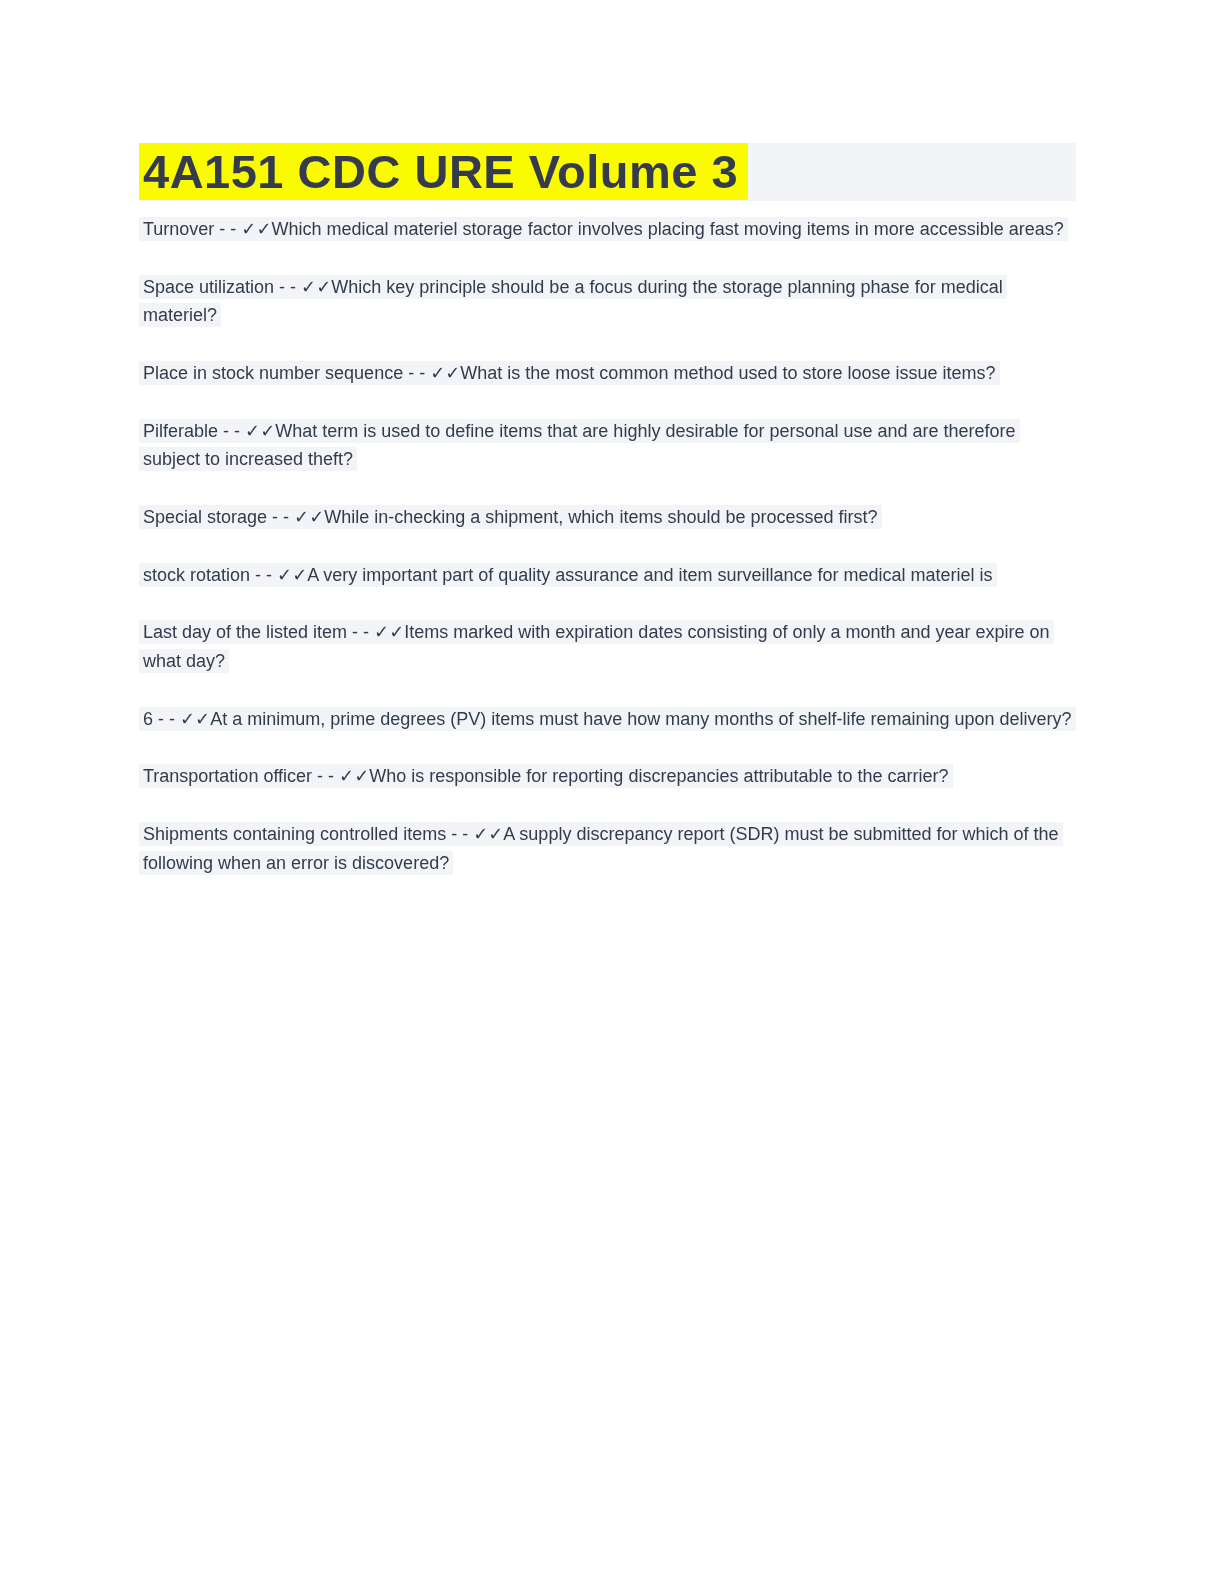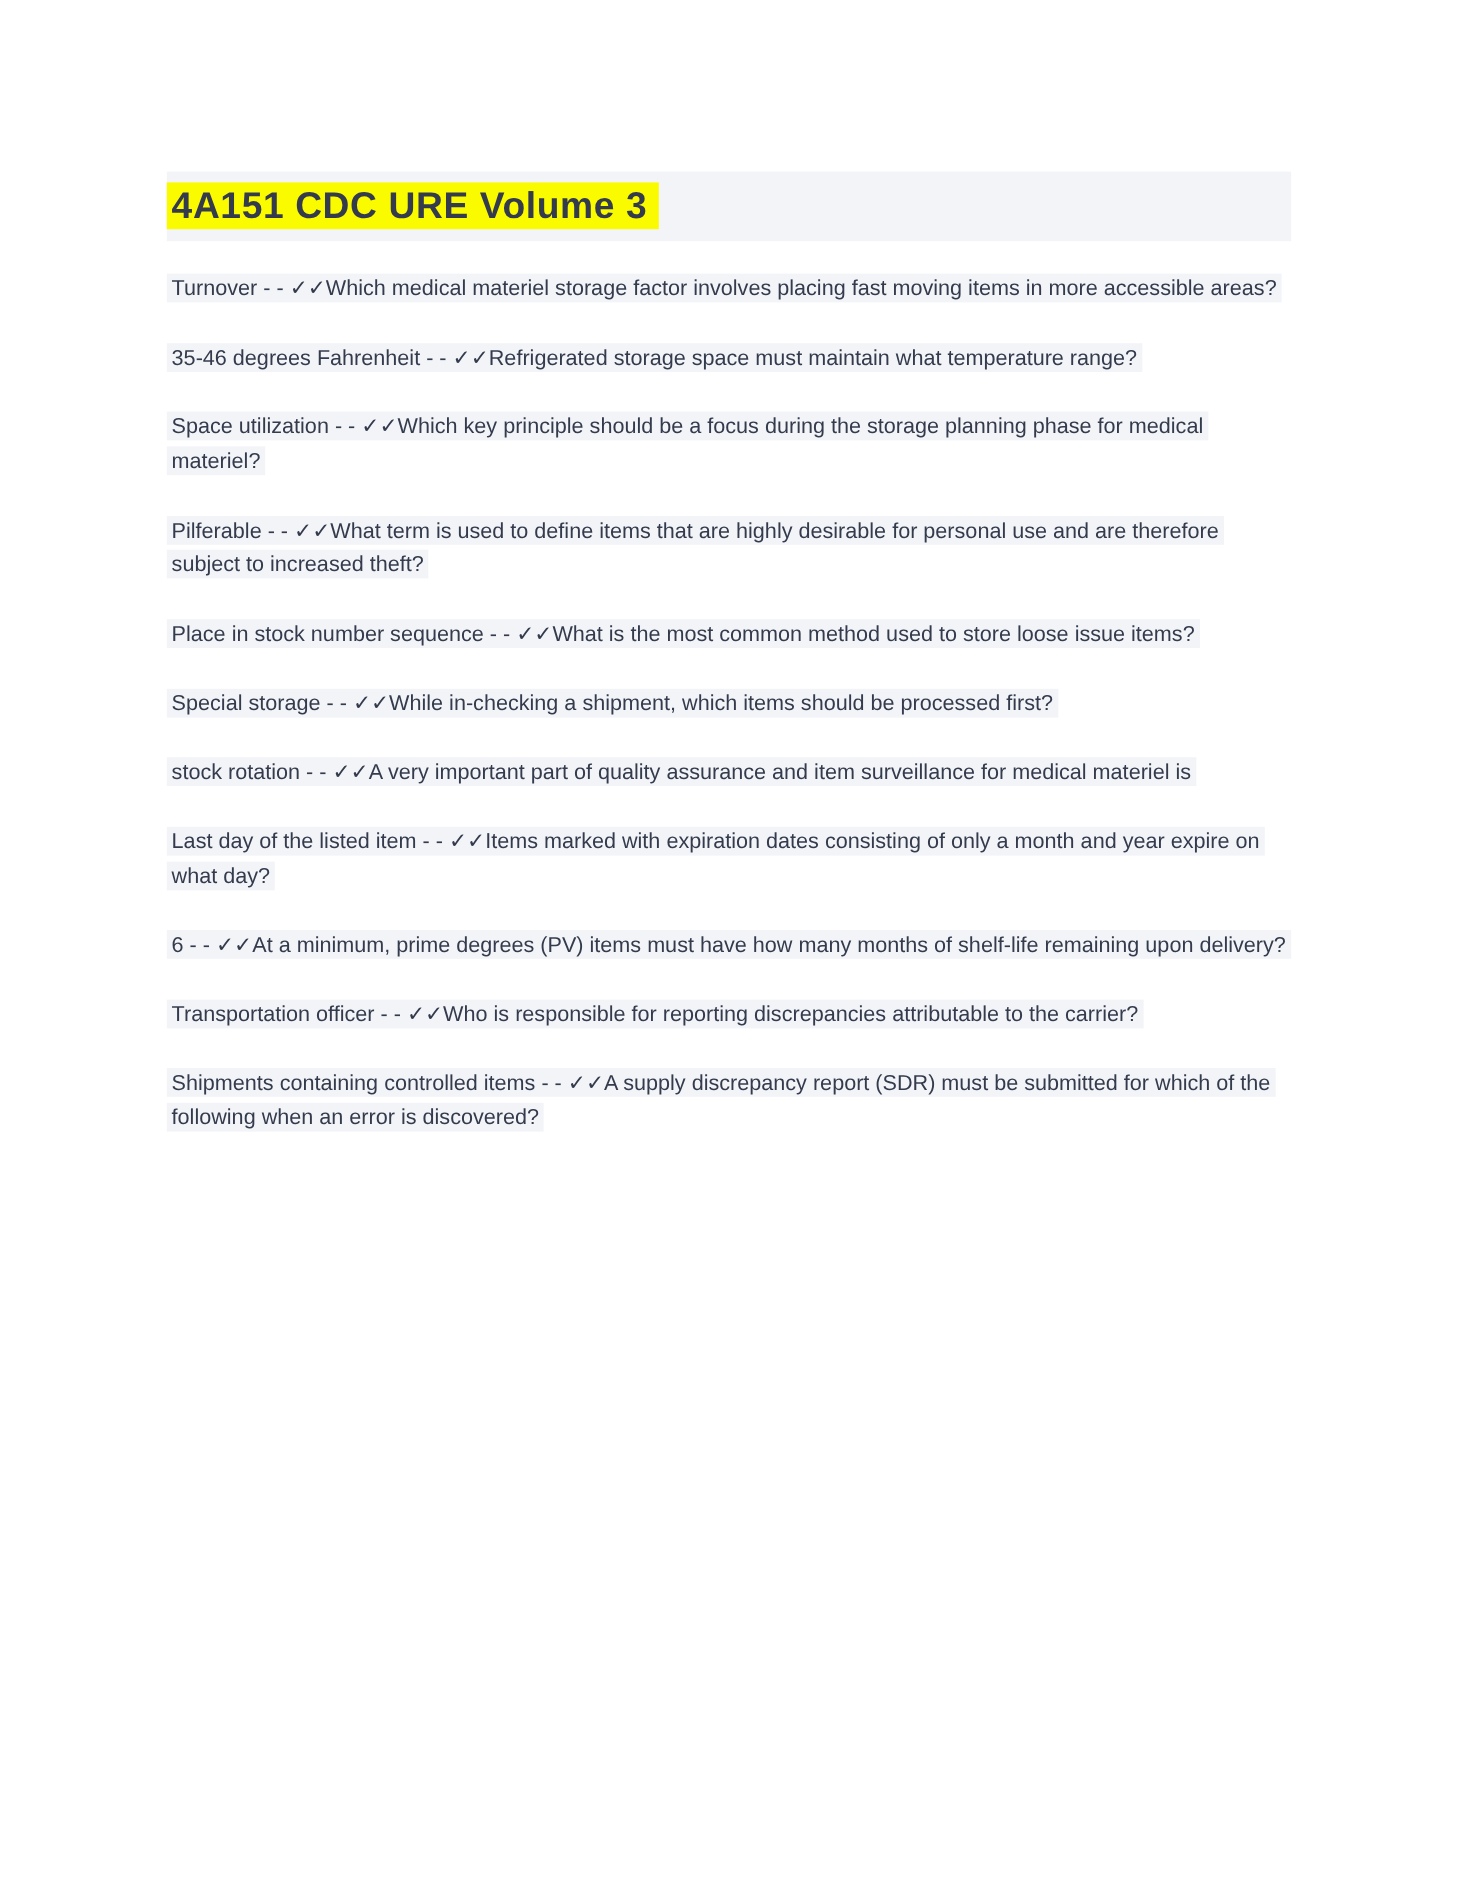--- a/index.html
+++ b/index.html
@@ -13,24 +13,24 @@
     color: #343b4c;
   }
   .page {
     padding: 143px 139px 0 139px;
   }
   .title-line {
     width: 937px;
     height: 58px;
     line-height: 58px;
     background: #f3f4f8;
-    font-size: 31px;
+    font-size: 47px;
     font-weight: bold;
     white-space: nowrap;
-    margin-bottom: 25px;
+    margin-bottom: 14px;
     letter-spacing: 0.5px;
   }
   .title-text {
     background: #fbfb00;
     padding: 2px 10px 2px 4px;
   }
   .content {
     width: 938px;
     font-size: 18px;
     line-height: 28.8px;
@@ -50,27 +50,26 @@
 </style>
 </head>
 <body>
 
 <div class="page">
   <h1 class="title-line"><span class="title-text">4A151 CDC URE Volume 3</span></h1>
 
   <main class="content">
   <p class="qa"><span class="hl"><span class="answer">Turnover</span><span class="sep"> - - </span><span class="marks">✓✓</span><span class="question">Which medical materiel storage factor involves placing fast moving items in more accessible areas?</span></span></p>
 
-  <p class="qa"><span class="hl"><span class="answer">35-46 degrees Fahrenheit</span><span class="sep"> - - </span><span class="marks">✓✓</span><span class="question">Refrigerated storage space must maintain what temperature range?</span></span></p>
 
   <p class="qa"><span class="hl"><span class="answer">Space utilization</span><span class="sep"> - - </span><span class="marks">✓✓</span><span class="question">Which key principle should be a focus during the storage planning phase for medical materiel?</span></span></p>
 
+  <p class="qa"><span class="hl"><span class="answer">Place in stock number sequence</span><span class="sep"> - - </span><span class="marks">✓✓</span><span class="question">What is the most common method used to store loose issue items?</span></span></p>
+
   <p class="qa"><span class="hl"><span class="answer">Pilferable</span><span class="sep"> - - </span><span class="marks">✓✓</span><span class="question">What term is used to define items that are highly desirable for personal use and are therefore subject to increased theft?</span></span></p>
-
-  <p class="qa"><span class="hl"><span class="answer">Place in stock number sequence</span><span class="sep"> - - </span><span class="marks">✓✓</span><span class="question">What is the most common method used to store loose issue items?</span></span></p>
 
 
   <p class="qa"><span class="hl"><span class="answer">Special storage</span><span class="sep"> - - </span><span class="marks">✓✓</span><span class="question">While in-checking a shipment, which items should be processed first?</span></span></p>
 
   <p class="qa"><span class="hl"><span class="answer">stock rotation</span><span class="sep"> - - </span><span class="marks">✓✓</span><span class="question">A very important part of quality assurance and item surveillance for medical materiel is</span></span></p>
 
 
   <p class="qa"><span class="hl"><span class="answer">Last day of the listed item</span><span class="sep"> - - </span><span class="marks">✓✓</span><span class="question">Items marked with expiration dates consisting of only a month and year expire on what day?</span></span></p>
 
   <p class="qa"><span class="hl"><span class="answer">6</span><span class="sep"> - - </span><span class="marks">✓✓</span><span class="question">At a minimum, prime degrees (PV) items must have how many months of shelf-life remaining upon delivery?</span></span></p>

